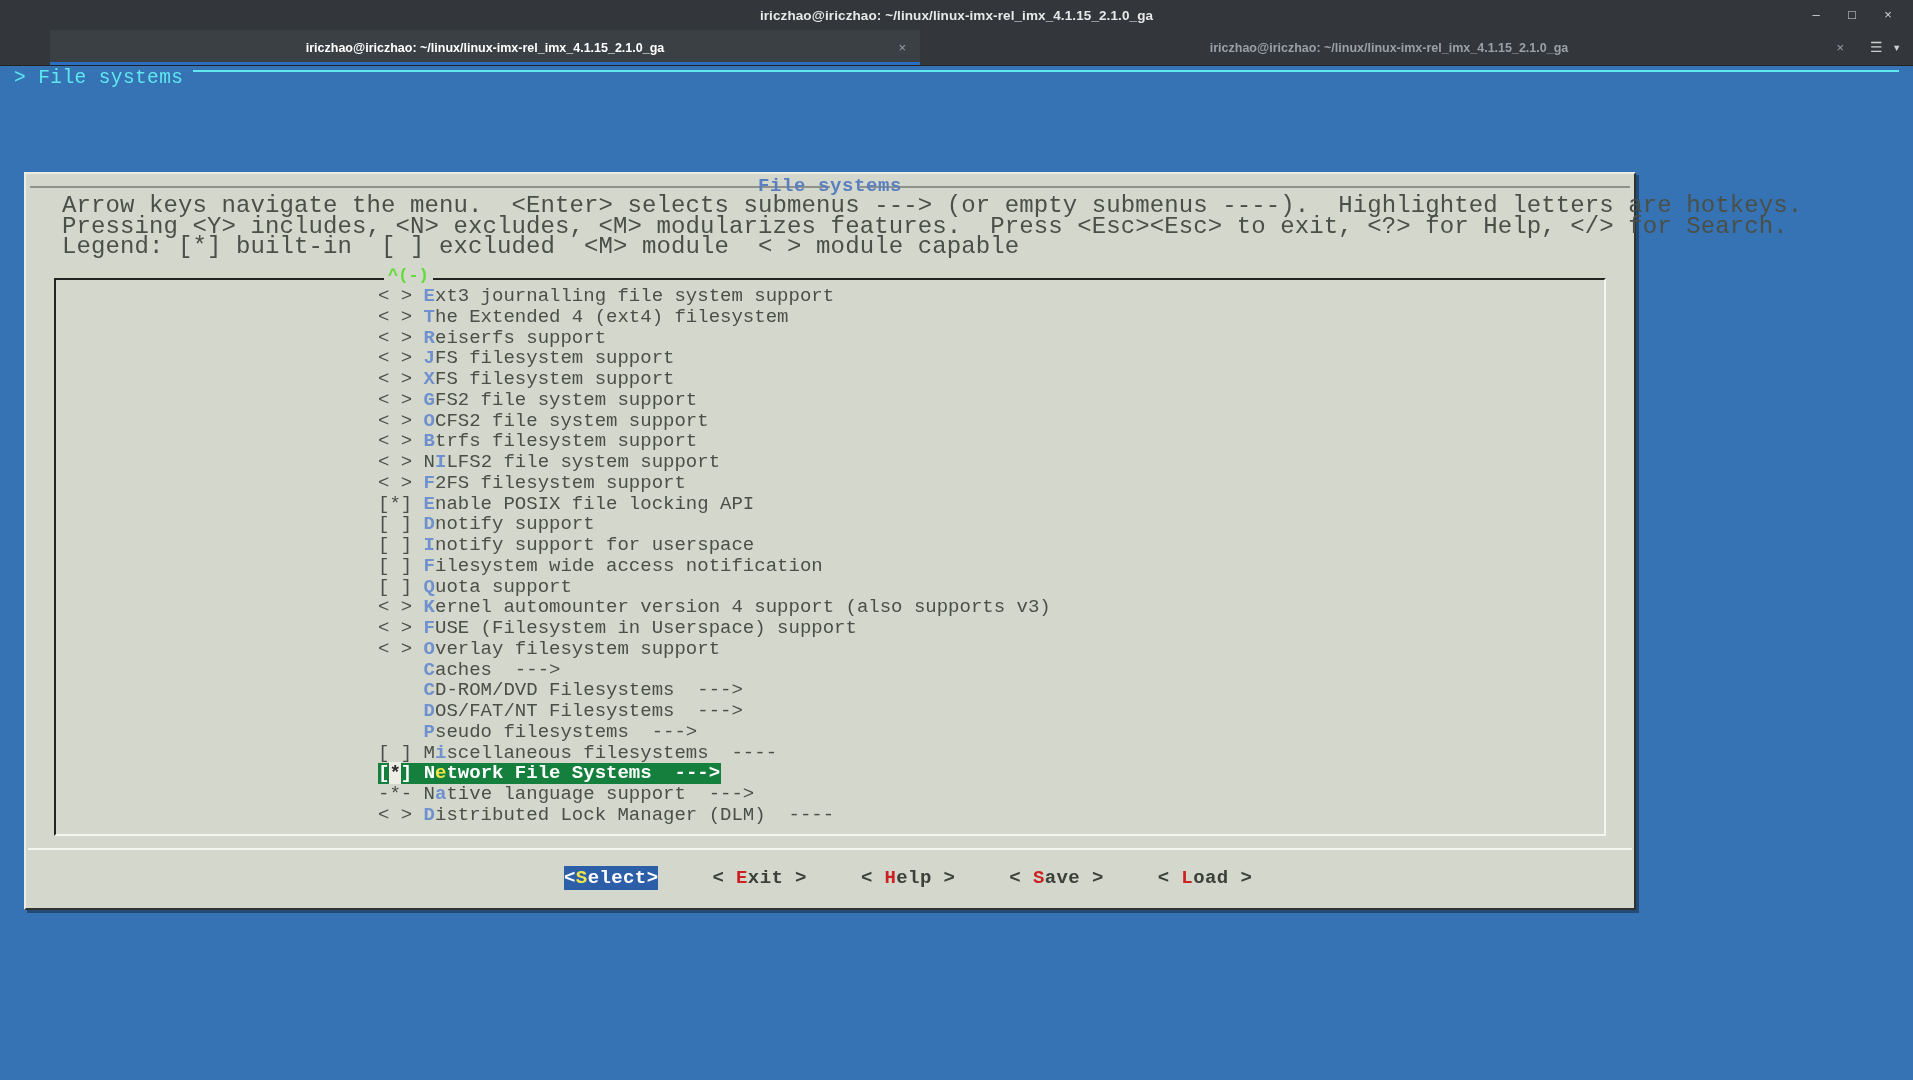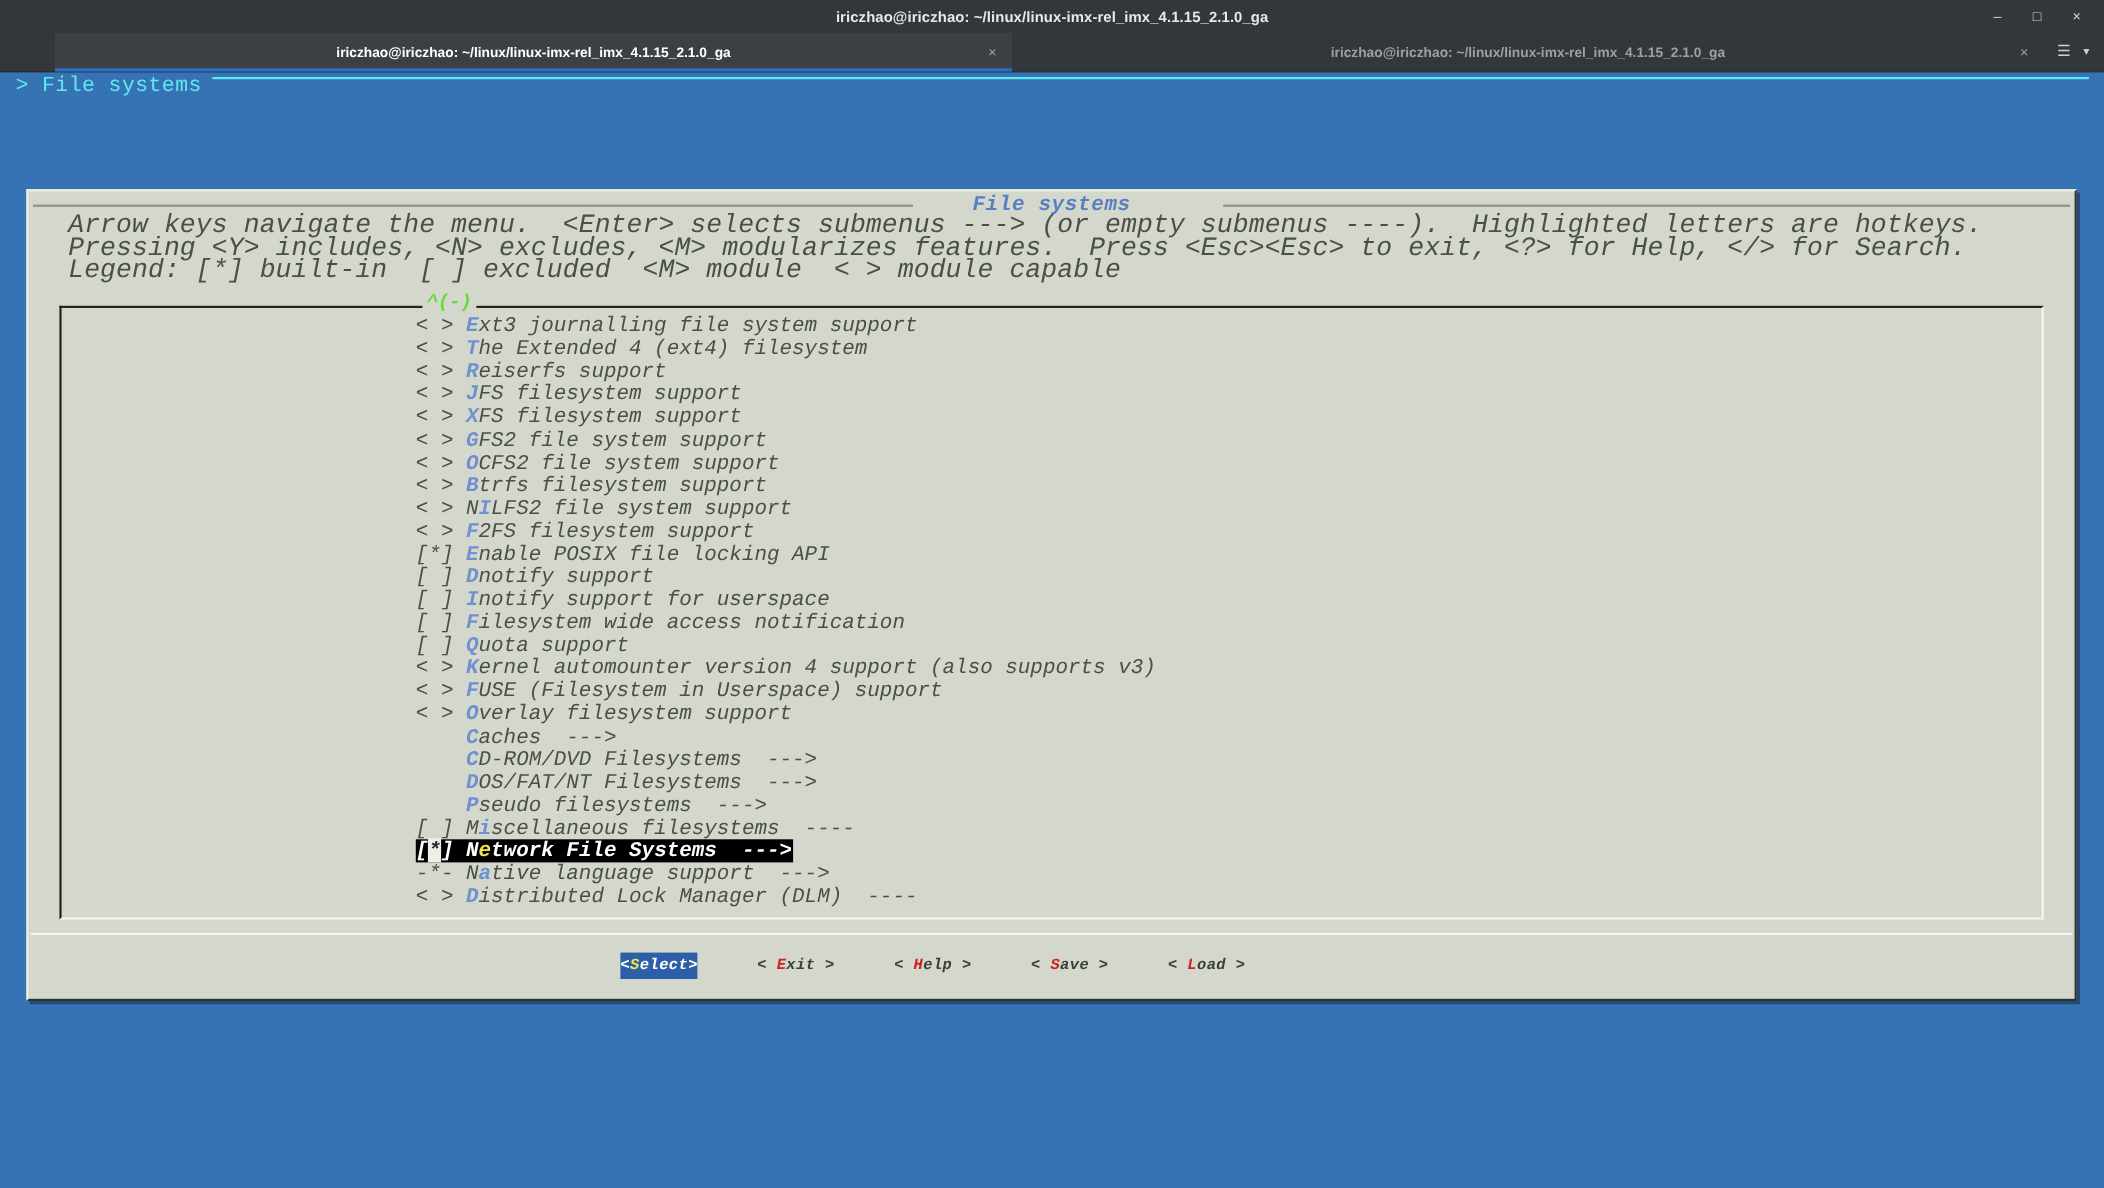--- a/index.html
+++ b/index.html
@@ -129,29 +129,28 @@
     margin-left: 10px;
     margin-right: 14px;
     margin-top: 4px;
   }
 
   
   #dialog {
     position: absolute;
     left: 24px;
     top: 106px;
-    width: 1864px;
+    width: 1612px;
     height: 738px;
     background: #d4d7cc;
     border-top: 2px solid #eceee6;
     border-left: 2px solid #eceee6;
     border-right: 2px solid #2f3330;
     border-bottom: 2px solid #2f3330;
     box-shadow: 3px 3px 0 rgba(0,0,0,0.35);
-    font-style: italic;
   }
   #dialog-title {
     position: absolute;
     top: 1px;
     left: 0; right: 0;
     text-align: center;
     color: #5a7fc0;
     font-size: 19px;
     font-weight: bold;
     letter-spacing: 0.6px;
@@ -210,21 +209,21 @@
     top: 6px;
     right: 0;
     white-space: pre;
     font-size: 19px;
     line-height: 20.75px;
     color: #4a4f48;
   }
   .menu-row { white-space: pre; display: block; height: 20.75px; }
   .menu-row .hot { color: #6f91cf; font-weight: bold; }
   .menu-row.selected {
-    background: #000000;
+    background: #15803d;
     color: #ffffff;
     font-weight: bold;
     display: inline-block;
     padding-right: 1px;
   }
   .menu-row.selected .hot { color: #f2e54a; font-weight: bold; }
   .menu-row.selected .hot-amber { color: #f2e54a; font-weight: bold; }
   .cursor-cell {
     background: #eeeee6;
     color: #2b2b2b;
@@ -239,21 +238,21 @@
     bottom: 2px;
     height: 58px;
     border-top: 2px solid #f3f5ee;
     display: flex;
     align-items: center;
     justify-content: flex-start;
     padding-left: 536px;
     gap: 0;
   }
   .btn {
-    font-size: 14px;
+    font-size: 19px;
     line-height: 24px;
     white-space: pre;
     color: #3b4038;
     letter-spacing: 0.4px;
     font-weight: bold;
   }
   .btn .bhot { color: #cc2222; font-weight: bold; }
   .btn.selected {
     background: #2d5fa8;
     color: #ffffff;

